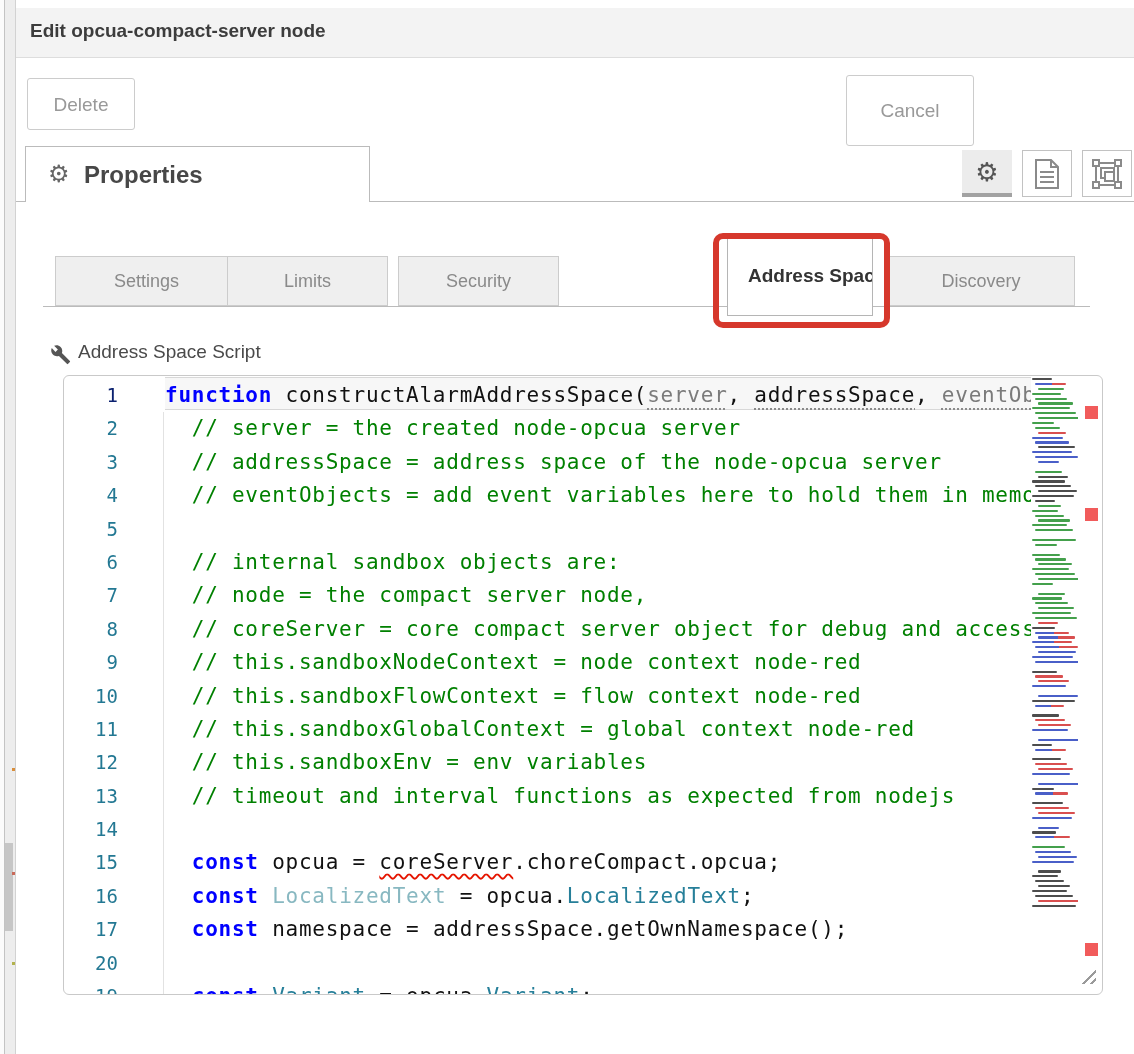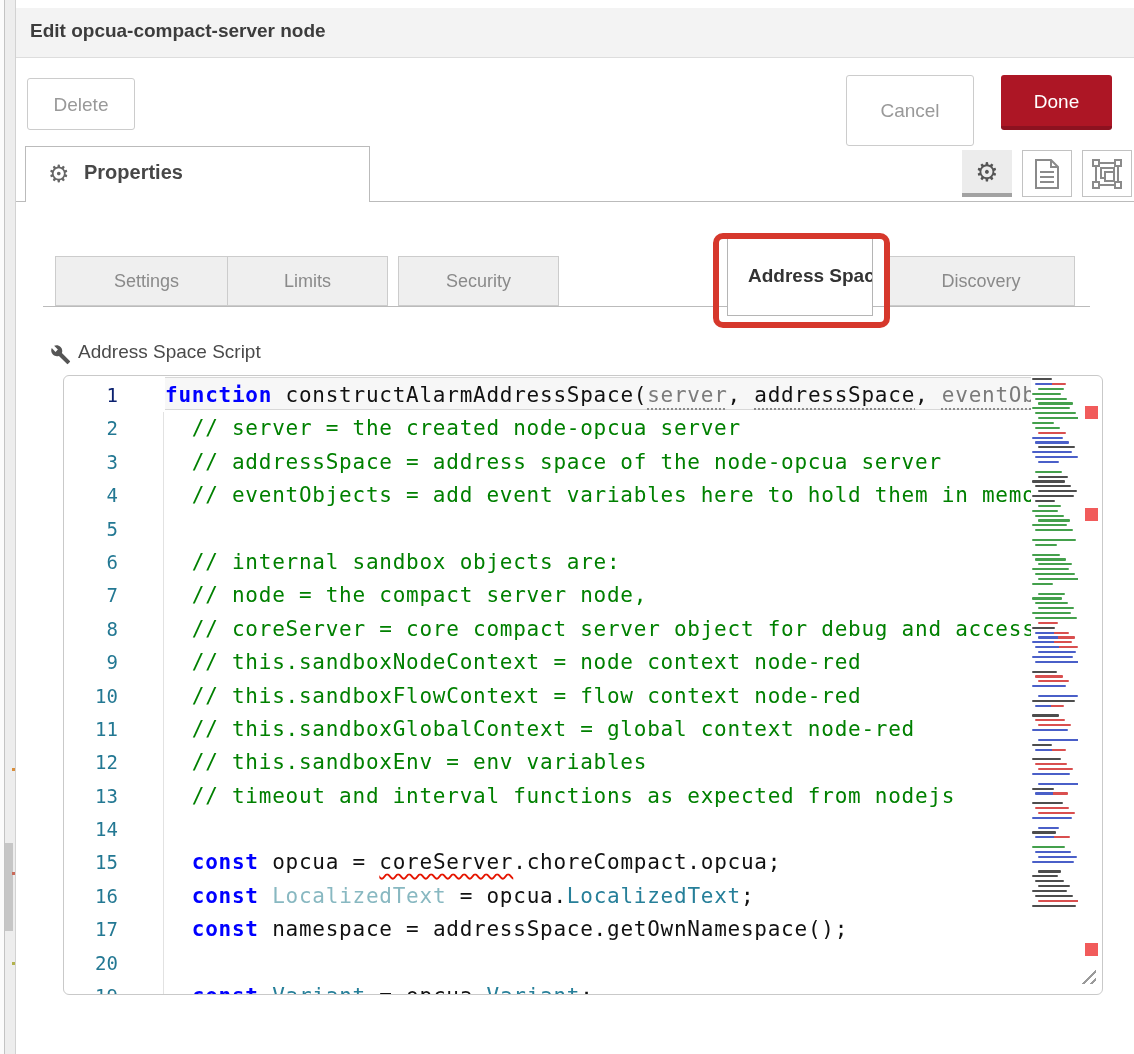--- a/index.html
+++ b/index.html
@@ -26,21 +26,21 @@
   .btn-delete{left:27px;top:78px;width:108px;height:52px;line-height:50px;}
   .btn-cancel{left:846px;top:75px;width:128px;height:71px;line-height:53px;}
   .btn-done{left:1001px;top:75px;width:111px;height:55px;line-height:51px;border:none;
             border-bottom:4px solid #8c1220;color:#fff;font-weight:normal;}
 
   
   .props-sep{position:absolute;left:16px;top:201px;width:1118px;height:1px;background:#bbb;}
   .props-tab{position:absolute;left:25px;top:146px;width:345px;height:56px;background:#fff;
              border:1px solid #bbb;border-bottom:none;box-sizing:border-box;z-index:2;}
   .props-gear{position:absolute;left:22px;top:13px;font-size:24px;color:#666;line-height:28px;}
-  .props-label{position:absolute;left:58px;top:14px;font-size:20px;font-weight:bold;color:#474747;}
+  .props-label{position:absolute;left:58px;top:14px;font-size:24px;font-weight:bold;color:#474747;}
 
   .icon-btn{position:absolute;top:150px;width:50px;height:47px;box-sizing:border-box;
             background:#fff;border:1px solid #c2c2c2;cursor:pointer;}
   .icon-btn.sel{left:962px;background:#ececec;border:none;border-bottom:4px solid #a2a2a2;}
   .icon-btn.doc{left:1022px;}
   .icon-btn.app{left:1082px;}
   .icon-btn svg, .icon-btn .glyph{position:absolute;left:50%;top:50%;transform:translate(-50%,-50%);}
   .icon-btn .glyph{font-size:26px;color:#555;line-height:26px;}
 
   
@@ -112,21 +112,20 @@
     <div class="edge-tick" style="top:962px;background:#b2b24e;"></div>
     <div class="edge-line2"></div>
   </div>
 
   <div class="hdr">
     <span class="hdr-title">Edit opcua-compact-server node</span>
   </div>
 
   <button class="btn btn-delete">Delete</button>
   <button class="btn btn-cancel">Cancel</button>
-  <button class="btn btn-done" id="doneBtn" style="background: rgb(173, 22, 37);">Done</button>
 
   <div class="props-sep"></div>
   <div class="props-tab">
     <span class="props-gear glyph">⚙</span>
     <span class="props-label">Properties</span>
   </div>
 
   <div class="icon-btn sel">
     <span class="glyph">⚙</span>
   </div>

